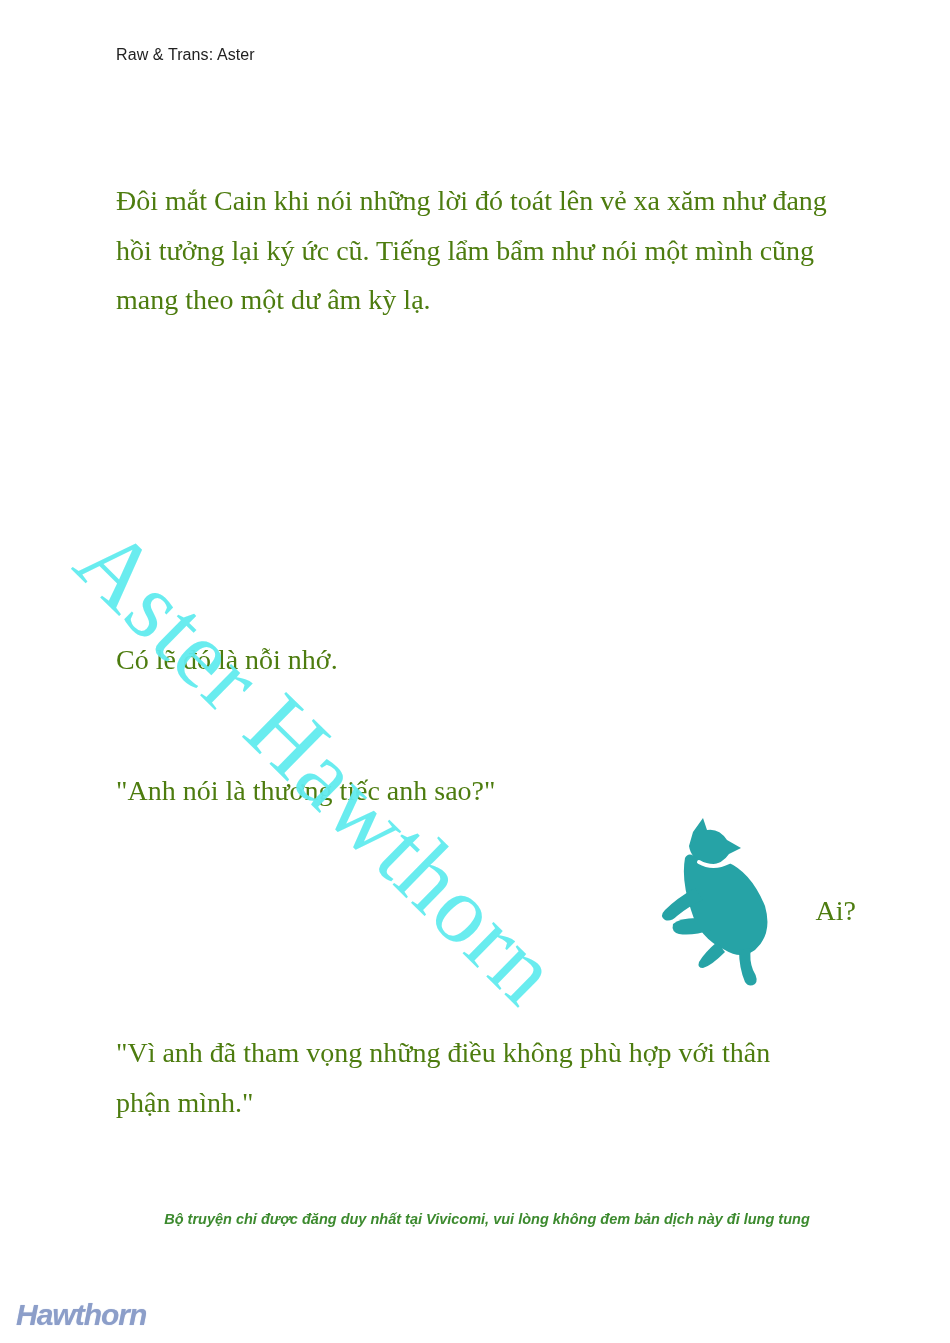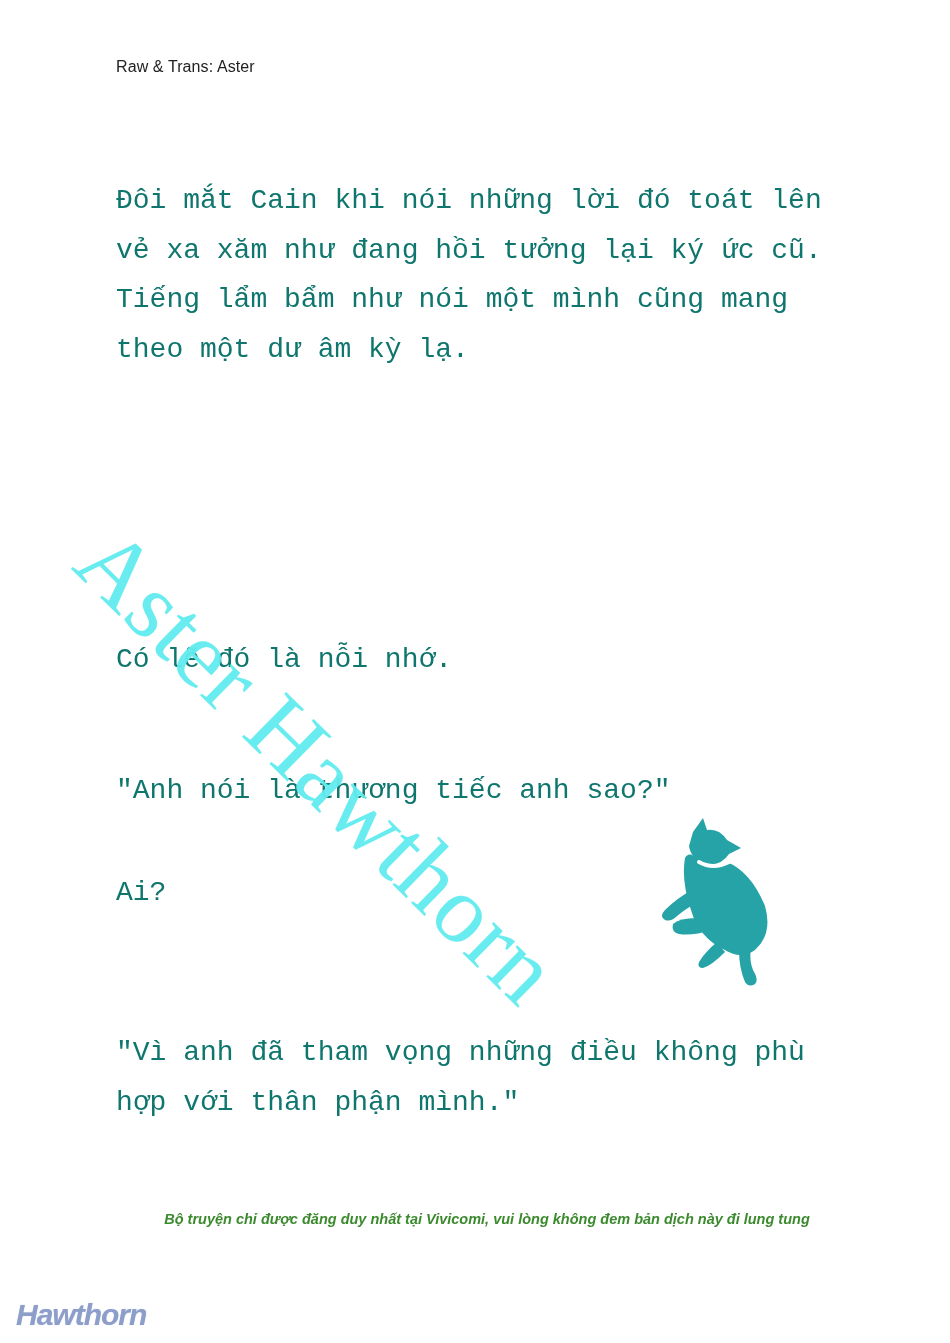--- a/index.html
+++ b/index.html
@@ -16,34 +16,34 @@
     .page {
       position: absolute;
       left: 0; top: 0;
       width: 950px;
       height: 1343px;
       background: #ffffff;
     }
     .header-credit {
       position: absolute;
       left: 116px;
-      top: 58px;
+      top: 46px;
       font-family: "Liberation Sans", sans-serif;
       font-size: 16px;
       color: #222222;
       letter-spacing: 0.1px;
     }
     .body-text {
       position: absolute;
       left: 116px;
       width: 740px;
-      font-family: Liberation Mono, monospace;
+      font-family: Liberation Serif, serif;
       font-size: 28px;
       line-height: 49.5px;
-      color: #0f766e;
+      color: #4d7c0f;
       margin: 0;
       z-index: 2;
     }
     .watermark {
       position: absolute;
       left: 90px;
       top: 548px;
       transform-origin: 0 0;
       transform: rotate(44.5deg) translate(0, -60px);
       font-family: "Liberation Serif", serif;
@@ -94,21 +94,21 @@
 </head>
 <body>
 
 <div class="page">
 
   <div class="header-credit">Raw &amp; Trans: Aster</div>
 
   <p class="body-text" style="top:176px;">Đôi mắt Cain khi nói những lời đó toát lên vẻ xa xăm như đang hồi tưởng lại ký ức cũ. Tiếng lẩm bẩm như nói một mình cũng mang theo một dư âm kỳ lạ.</p>
   <p class="body-text" style="top:635px;">Có lẽ đó là nỗi nhớ.</p>
   <p class="body-text" style="top:766px;">"Anh nói là thương tiếc anh sao?"</p>
-  <p class="body-text" style="top:868px;">Ai?</p>
+  <p class="body-text" style="top:886px;text-align:right;">Ai?</p>
   <p class="body-text" style="top:1028px; width:690px;">"Vì anh đã tham vọng những điều không phù hợp với thân phận mình."</p>
 
   <div class="watermark">Aster Hawthorn</div>
 
   <svg class="cat-logo" viewBox="0 0 125 180" xmlns="http://www.w3.org/2000/svg">
     <g fill="#26a3a6">
 
       <path d="M38 22 L48 8 L52 20 Q64 18 72 30 L86 38 L74 44 Q66 56 52 54 Q36 50 34 36 Z"></path>
 
       <path d="M30 48 Q34 40 44 50 Q56 62 72 52 Q96 62 110 96 Q118 124 100 140 Q86 150 70 140 Q44 128 36 100 Q26 70 30 48 Z"></path>

